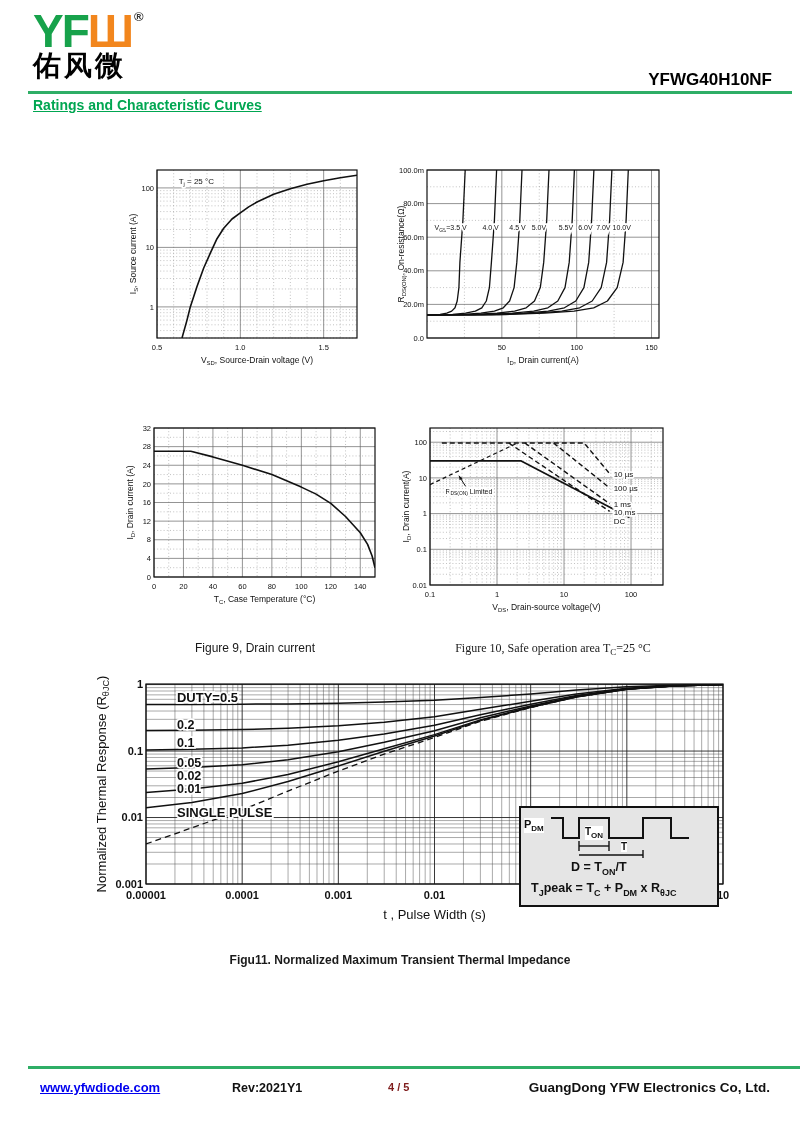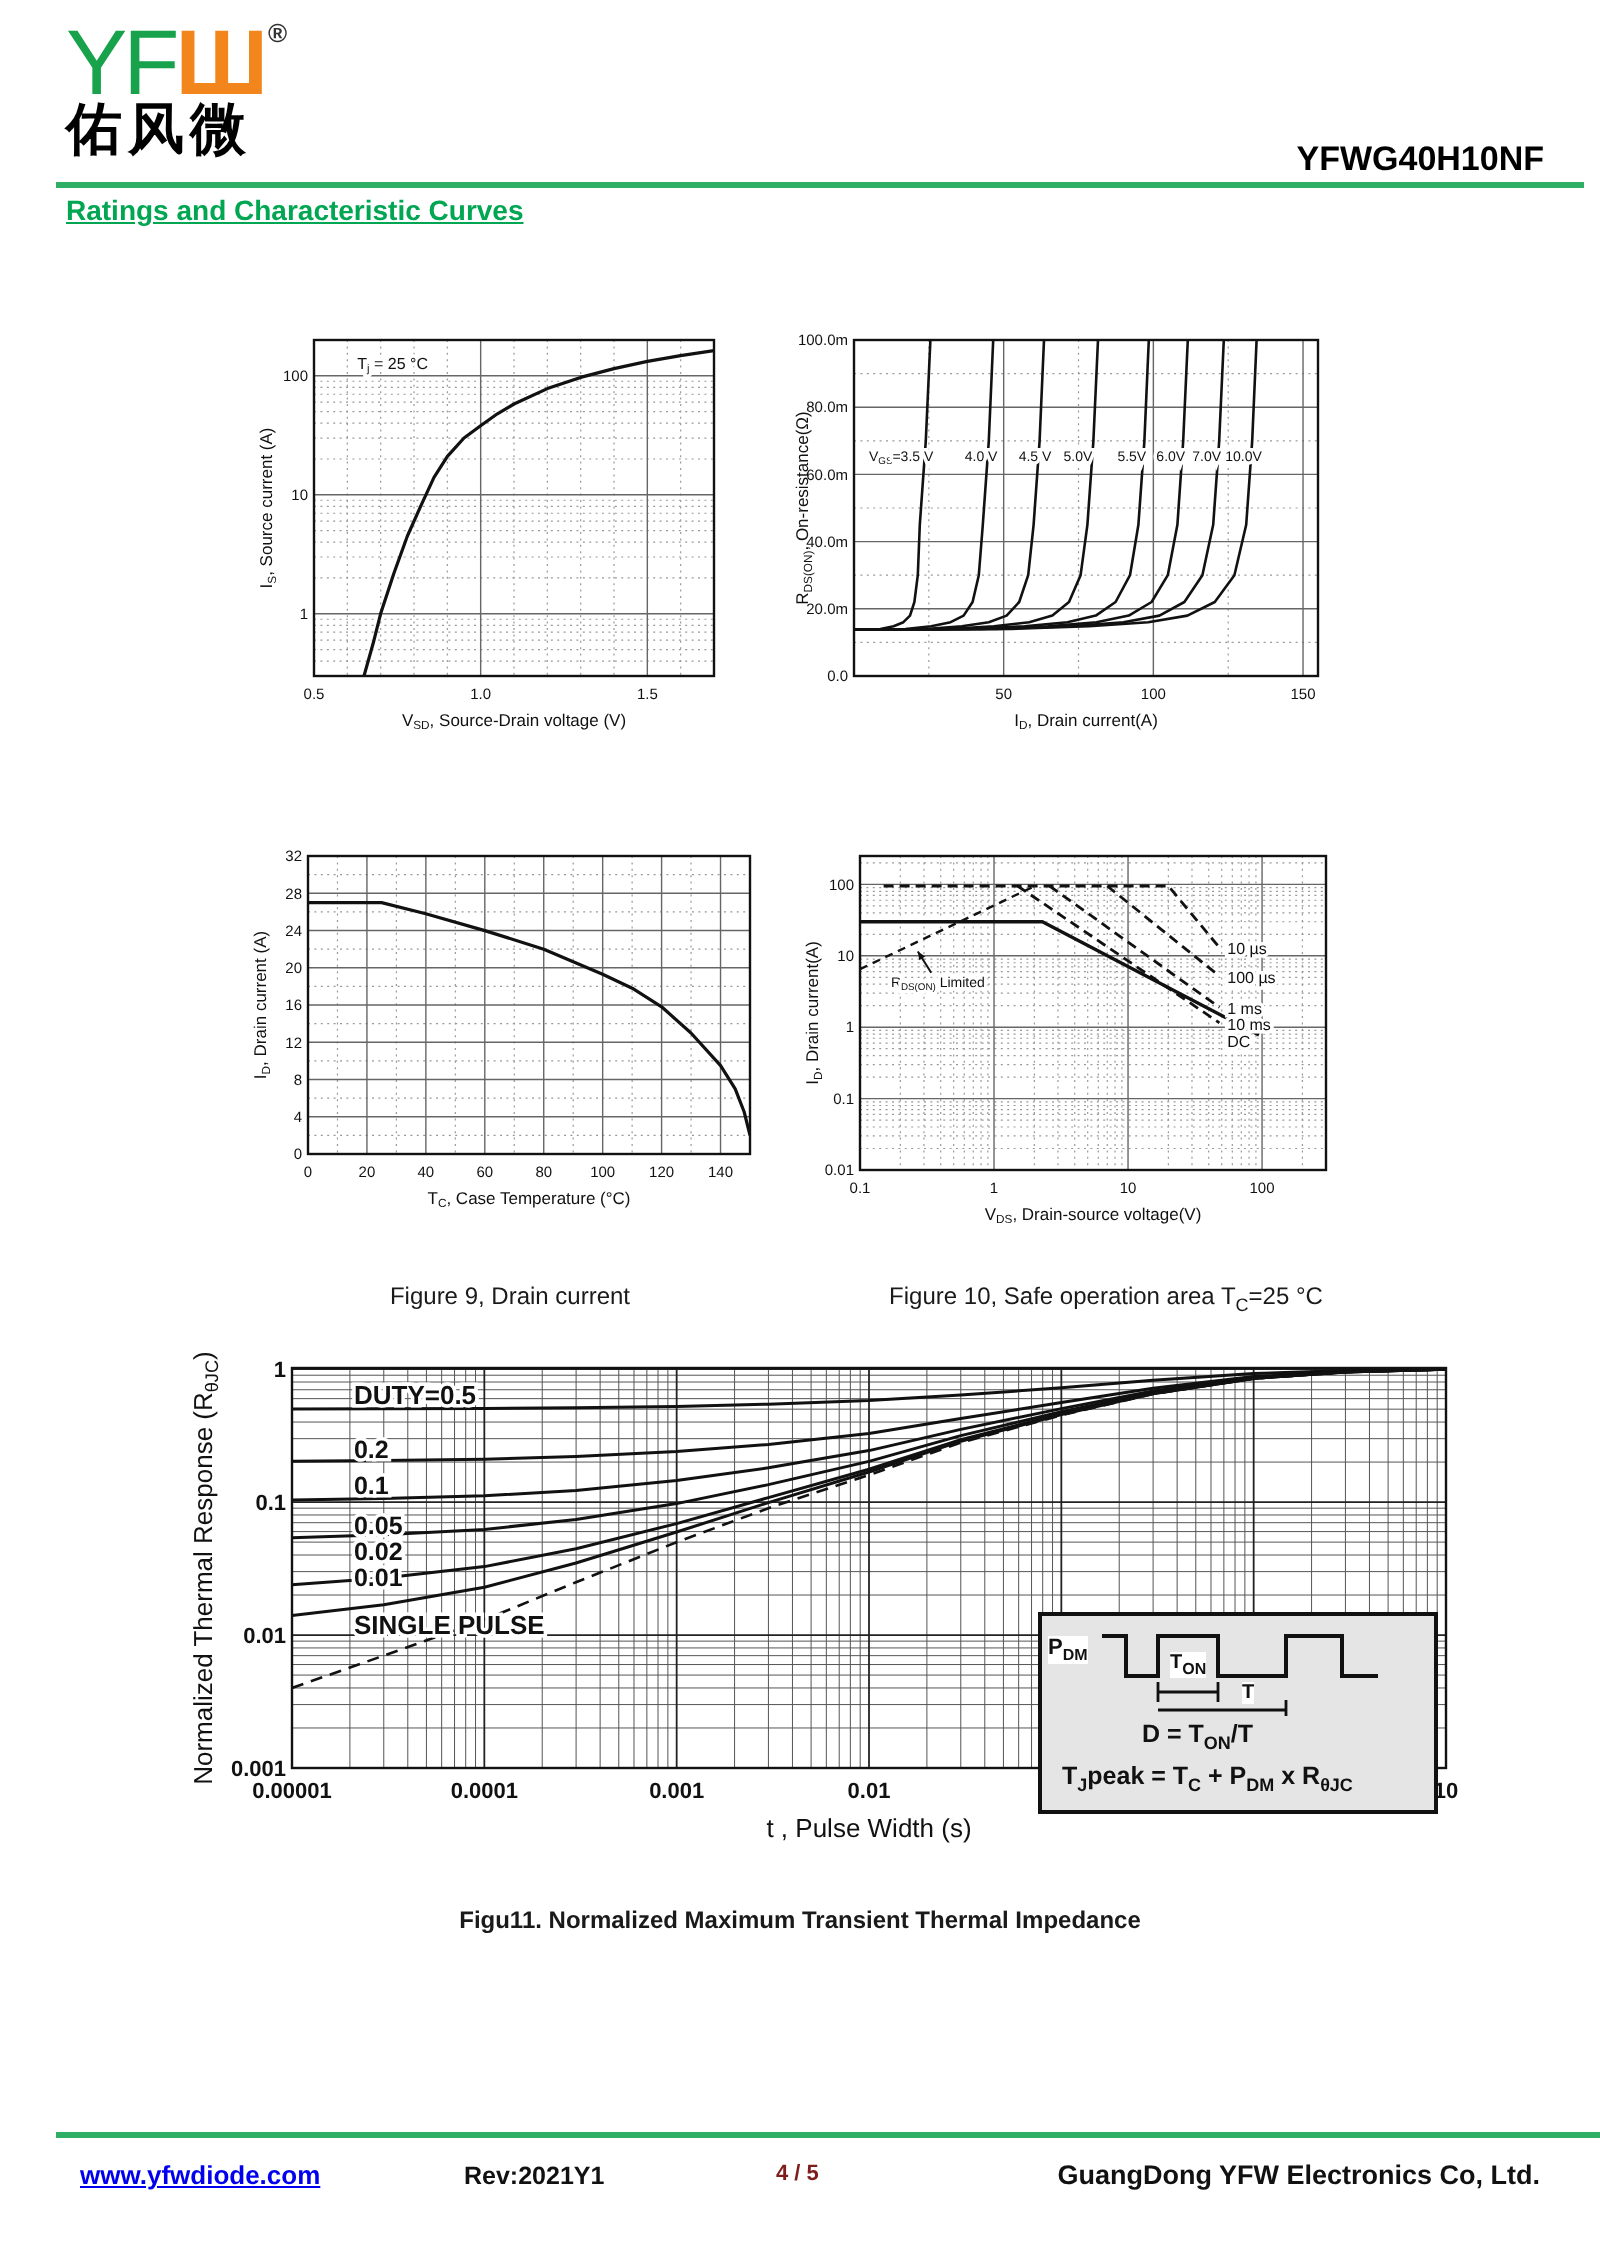--- a/index.html
+++ b/index.html
@@ -1,20 +1,20 @@
 <!DOCTYPE html>
 <html><head>
 <meta charset="utf-8">
 <style>
   html,body{margin:0;padding:0;background:#ffffff;}
   body{width:800px;height:1130px;position:relative;font-family:"Liberation Sans",sans-serif;color:#111;}
   .abs{position:absolute;}
   .page{position:relative;width:800px;height:1130px;background:#fff;overflow:hidden;}
   .logo{left:33px;top:8px;line-height:1;}
-  .logo-yf{font-weight:normal;font-size:46px;color:#17a24b;letter-spacing:-2px;}
+  .logo-yf{font-weight:bold;font-size:46px;color:#17a24b;letter-spacing:-2px;}
   .logo-u{font-weight:bold;font-size:46px;color:#f2861d;}
   .logo-reg{font-size:13px;color:#333;font-weight:bold;vertical-align:26px;}
   .logo-cn{font-size:28px;font-weight:bold;color:#000;letter-spacing:3px;margin-top:0px;font-family:Liberation Mono, monospace;}
   .part-number{right:28px;top:70px;font-size:17px;font-weight:bold;color:#000;}
   .hrule{left:28px;right:8px;top:91px;height:3px;background:#2fae66;}
   .section-title{left:33px;top:97px;color:#00a651;font-weight:bold;font-size:14px;text-decoration:underline;}
   .cap{font-size:12px;color:#1a1a1a;text-align:center;}
   .cap sub{font-size:9px;}
   .cap-bold{font-weight:bold;}
   .chart{position:absolute;}
@@ -439,21 +439,21 @@
       <line x1="32" y1="45" x2="96" y2="45" stroke="#111" stroke-width="1.4"></line>
       <line x1="96" y1="40" x2="96" y2="48" stroke="#111" stroke-width="1.4"></line>
     </svg>
     <div class="lbl" style="left:64px;top:18px;font-size:10px;">T<sub>ON</sub></div>
     <div class="lbl" style="left:100px;top:33px;font-size:10px;">T</div>
     <div class="formula" style="left:34px;top:52px;margin-left:16px;">D = T<sub>ON</sub>/T</div>
     <div class="formula" style="left:10px;top:73px;">T<sub>J</sub>peak = T<sub>C</sub> + P<sub>DM</sub> x R<sub>θJC</sub></div>
   </div>
 
   <div class="abs cap" style="left:105px;top:641px;width:300px;">Figure 9, Drain current</div>
-  <div class="abs cap" style="left:398px;top:641px;width:310px;">Figure 10, Safe operation area T<sub>C</sub>=25  °C</div>
+  <div class="abs cap" style="left:398px;top:641px;width:310px;font-family:Liberation Serif, serif;">Figure 10, Safe operation area T<sub>C</sub>=25  °C</div>
   <div class="abs cap cap-bold" style="left:100px;top:953px;width:600px;">Figu11. Normalized Maximum Transient Thermal Impedance</div>
 
   <div class="abs frule"></div>
   <a class="abs f-link" href="#">www.yfwdiode.com</a>
   <div class="abs f-rev">Rev:2021Y1</div>
   <div class="abs f-page">4 / 5</div>
   <div class="abs f-company">GuangDong YFW Electronics Co, Ltd.</div>
 
 </div>
 

